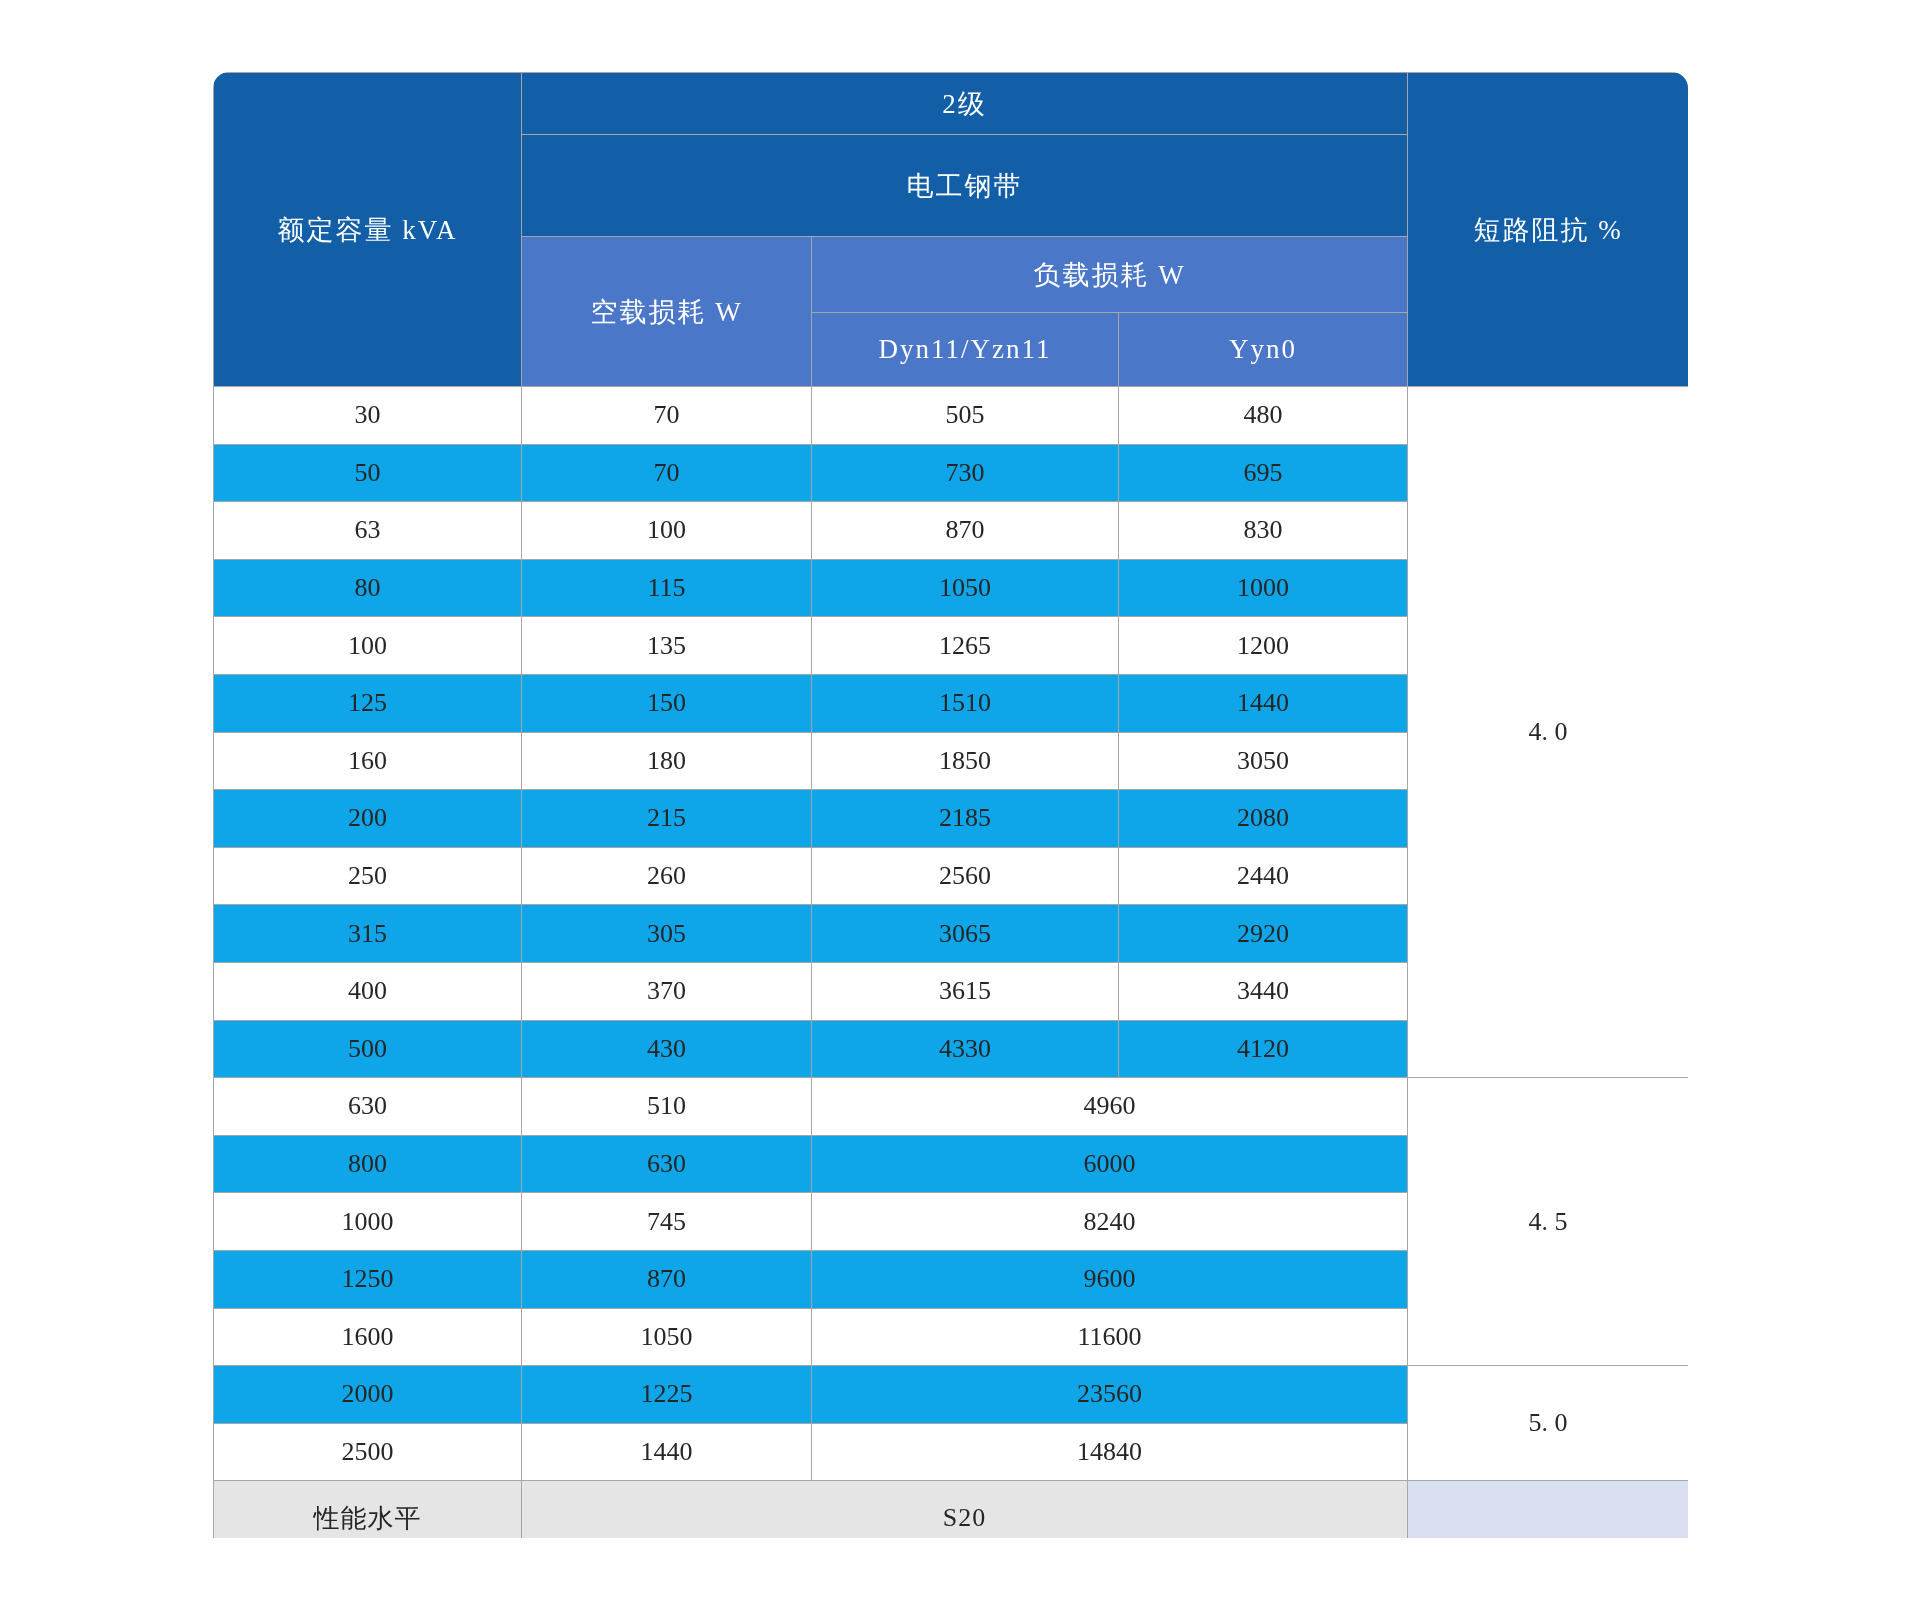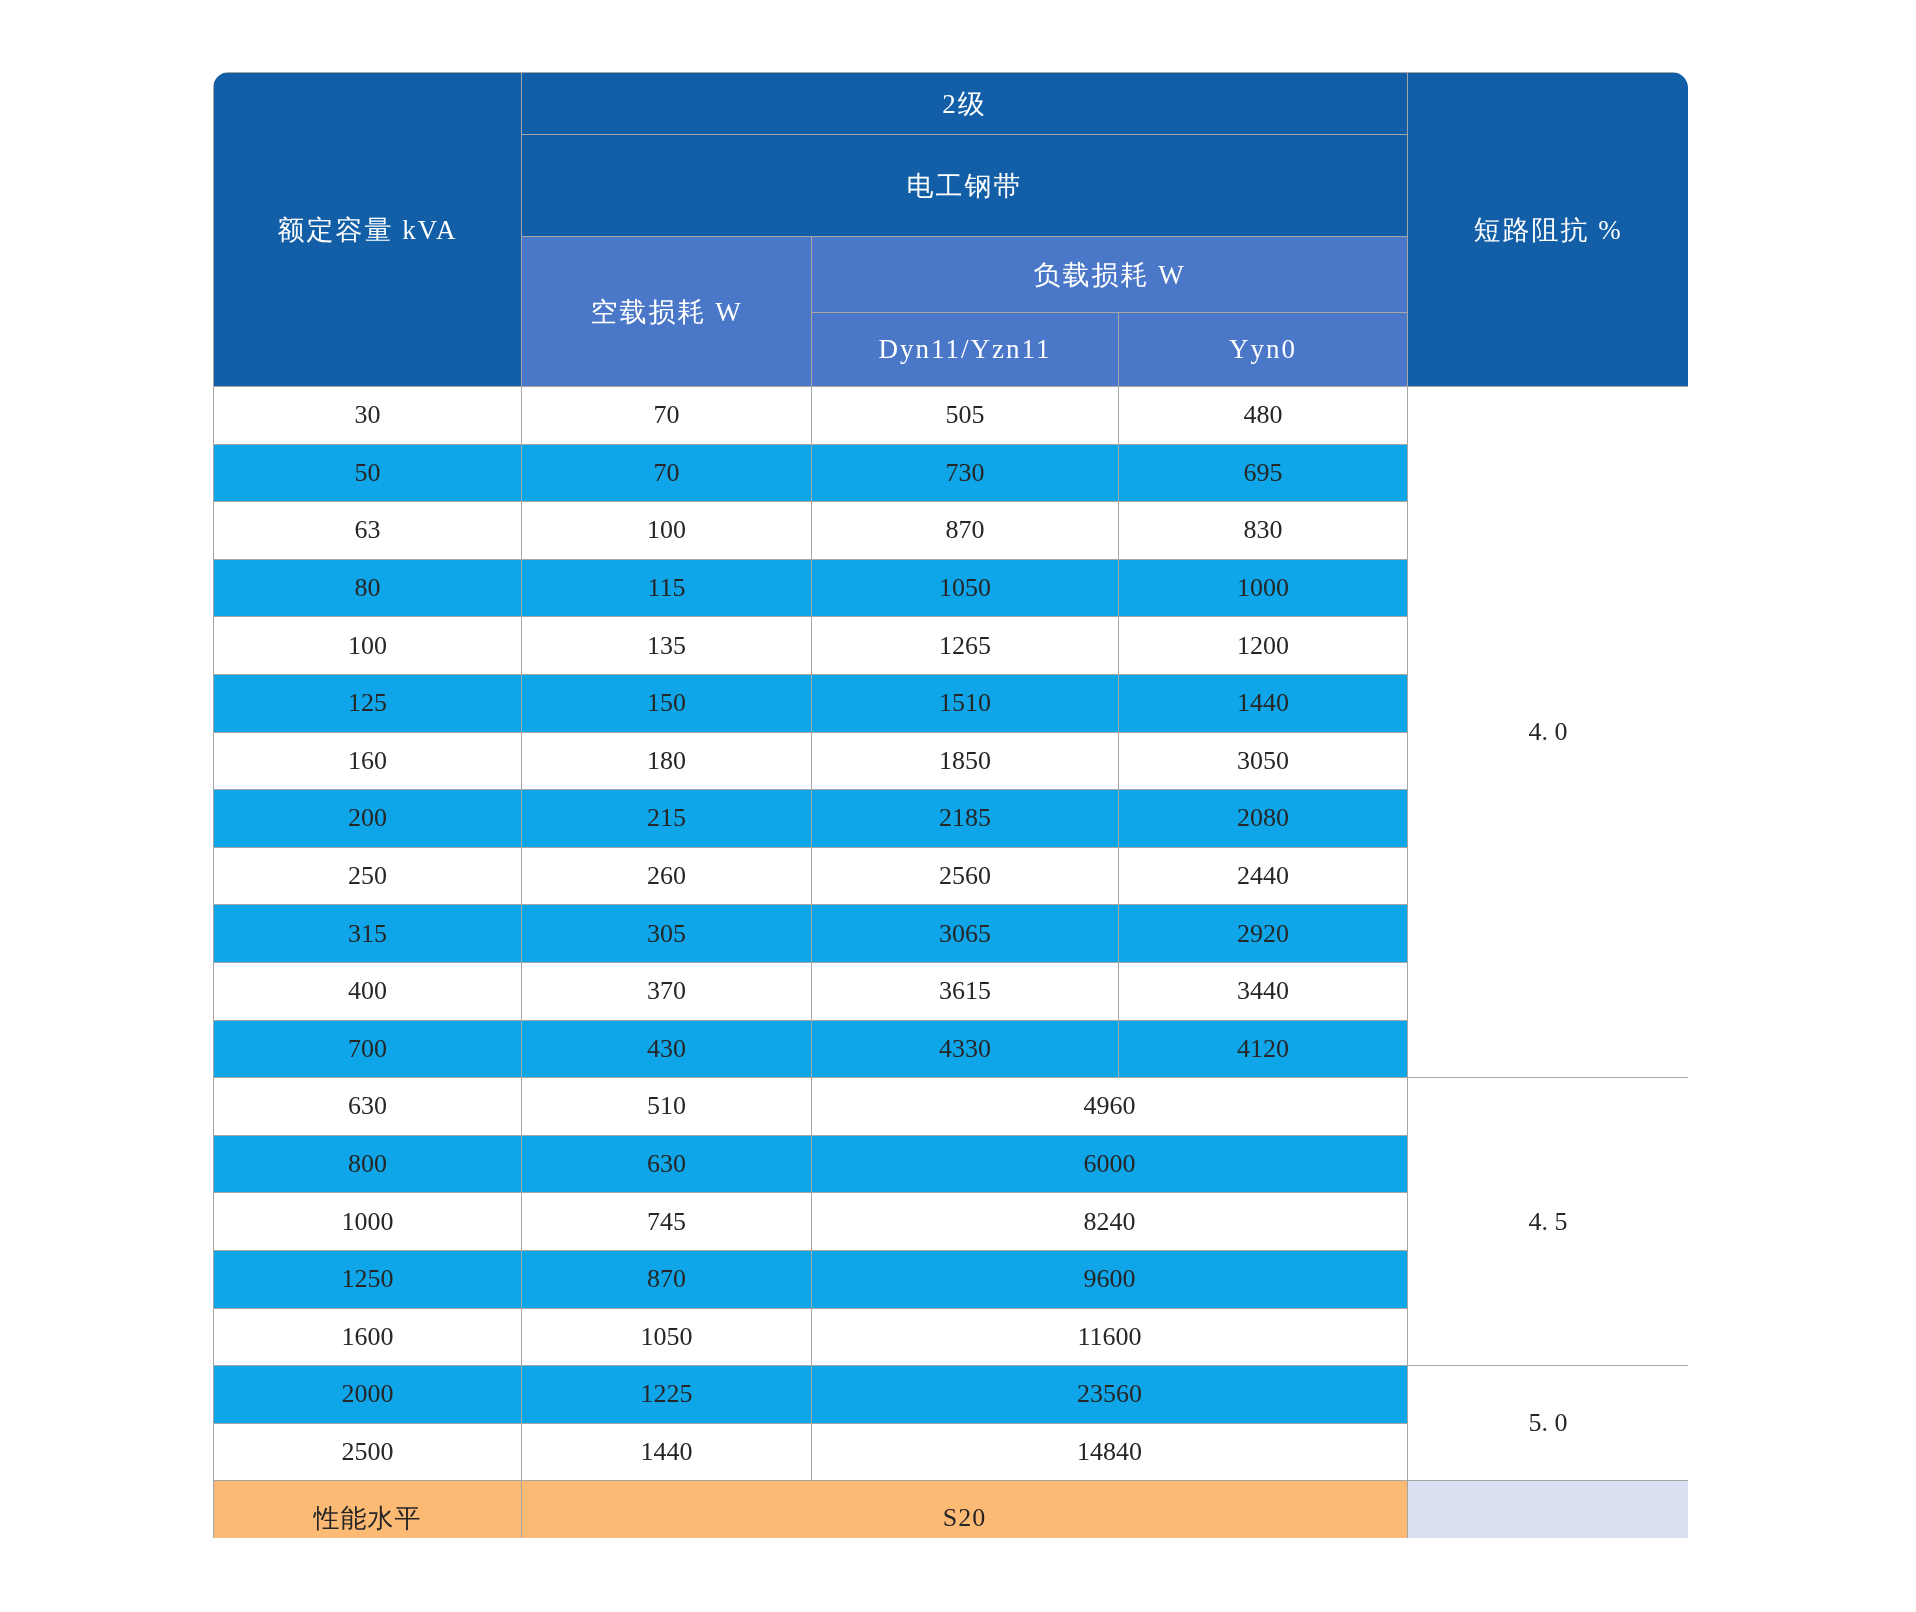--- a/index.html
+++ b/index.html
@@ -56,21 +56,21 @@
     background:#ffffff;
   }
   tr.alt td.cell{background:#0ea5e9;}
   td.imp-cell{
     background:#ffffff;
     font-size:26px;
     color:#262626;
     margin-top:12px;
   }
   td.footer-label,td.footer-value{
-    background:#fdba74;
+    background:#e5e5e5;
     font-size:26px;
     color:#262626;
     letter-spacing:1px;
   }
   td.footer-empty{background:#dae0f2;}
 </style>
 </head>
 <body>
 
 <div class="canvas">
@@ -162,21 +162,21 @@
             <td class="cell">3065</td>
             <td class="cell">2920</td>
           </tr>
           <tr class="data-row">
             <td class="cell">400</td>
             <td class="cell">370</td>
             <td class="cell">3615</td>
             <td class="cell">3440</td>
           </tr>
           <tr class="data-row alt">
-            <td class="cell">700</td>
+            <td class="cell">500</td>
             <td class="cell">430</td>
             <td class="cell">4330</td>
             <td class="cell">4120</td>
           </tr>
           <tr class="data-row">
             <td class="cell">630</td>
             <td class="cell">510</td>
             <td class="cell" colspan="2">4960</td>
             <td class="imp-cell" rowspan="5">4. 5</td>
           </tr>

